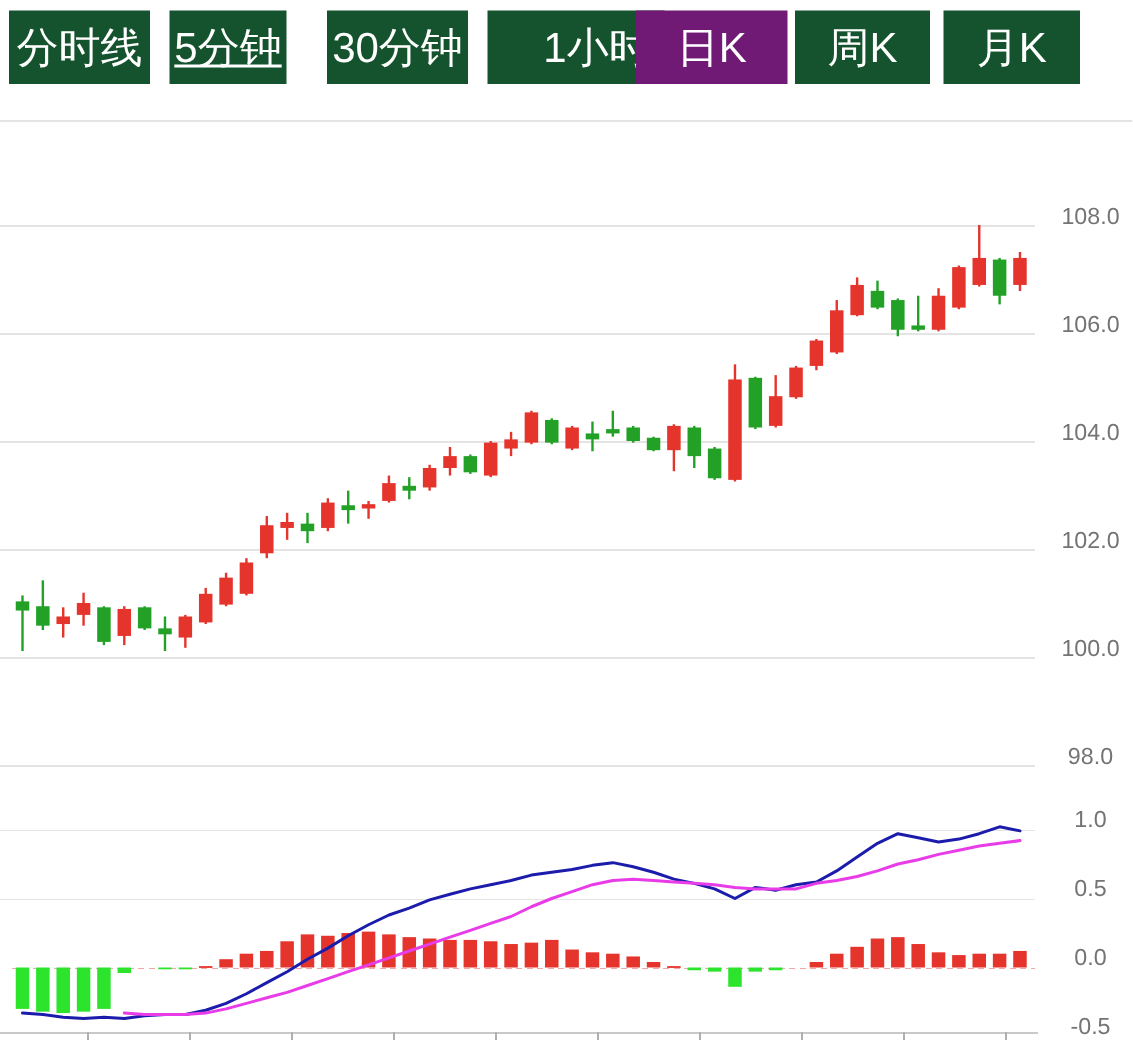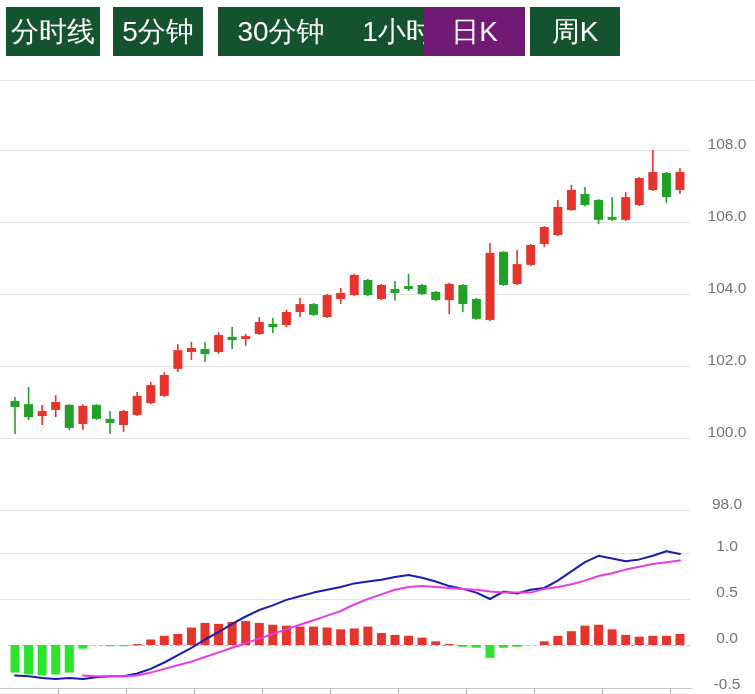--- a/index.html
+++ b/index.html
@@ -12,25 +12,26 @@
   .tab.active{background:#701a75;}
   #chart{position:absolute;top:0;left:0;z-index:1;}
   text{font-family:"Liberation Sans",sans-serif;}
 </style>
 </head>
 <body>
 
 <div class="app">
   <div class="toolbar" id="toolbar">
       <div class="tab" style="left: 6px; width: 94px;">分时线</div>
-      <div class="tab" style="left: 113px; width: 90px;">5分钟</div>
-      <div class="tab" style="left: 218px; width: 94px; padding-left: 16px;">30分钟</div>
+      <div class="tab" style="left: 113px; width: 78px; text-decoration: underline;">5分钟</div>
+      <div class="tab" style="left: 218px; width: 94px;">30分钟</div>
       <div class="tab" style="left: 325px; width: 90px; padding-left: 28px;">1小时</div>
       <div class="tab active" style="left: 424px; width: 101px;">日K</div>
       <div class="tab" style="left: 530px; width: 90px;">周K</div>
+      <div class="tab" style="left: 629px; width: 91px;">月K</div>
     </div>
   <svg id="chart" width="755" height="694" viewBox="0 0 755 694">
     <g id="grid-layer">
         <line x1="0" y1="80.5" x2="755" y2="80.5" stroke="#e4e4e4" stroke-width="1.5" shape-rendering="crispEdges"></line>
         <line x1="0" y1="150.5" x2="690" y2="150.5" stroke="#e4e4e4" stroke-width="1" shape-rendering="crispEdges"></line>
         <line x1="0" y1="222.5" x2="690" y2="222.5" stroke="#e4e4e4" stroke-width="1" shape-rendering="crispEdges"></line>
         <line x1="0" y1="294.5" x2="690" y2="294.5" stroke="#e4e4e4" stroke-width="1" shape-rendering="crispEdges"></line>
         <line x1="0" y1="366.5" x2="690" y2="366.5" stroke="#e4e4e4" stroke-width="1" shape-rendering="crispEdges"></line>
         <line x1="0" y1="438.5" x2="690" y2="438.5" stroke="#e4e4e4" stroke-width="1" shape-rendering="crispEdges"></line>
         <line x1="0" y1="510.5" x2="690" y2="510.5" stroke="#e4e4e4" stroke-width="1" shape-rendering="crispEdges"></line>

